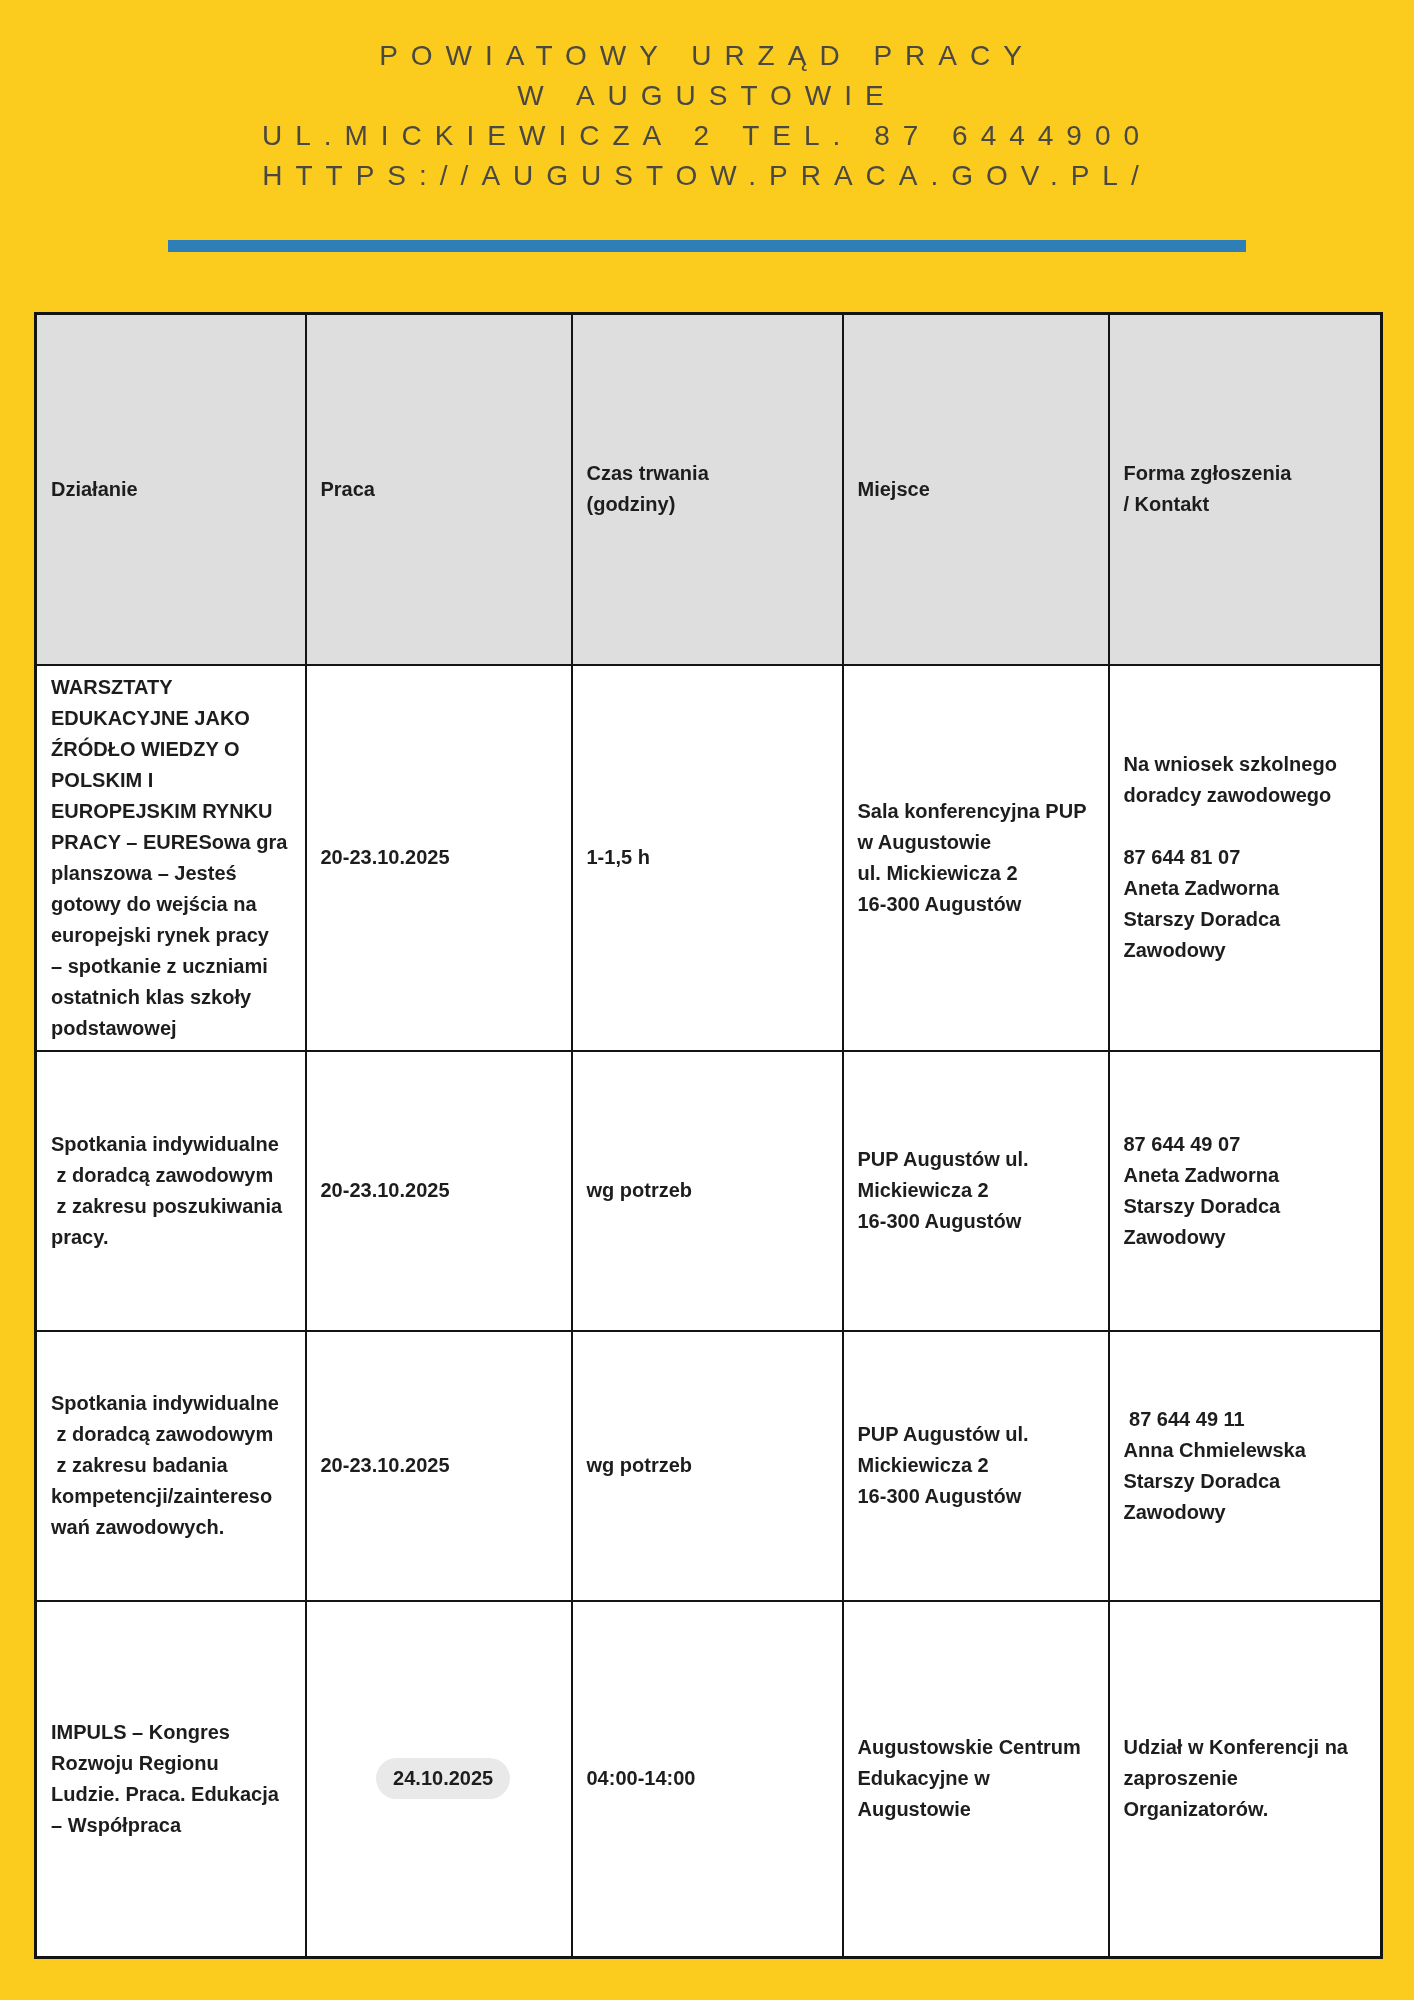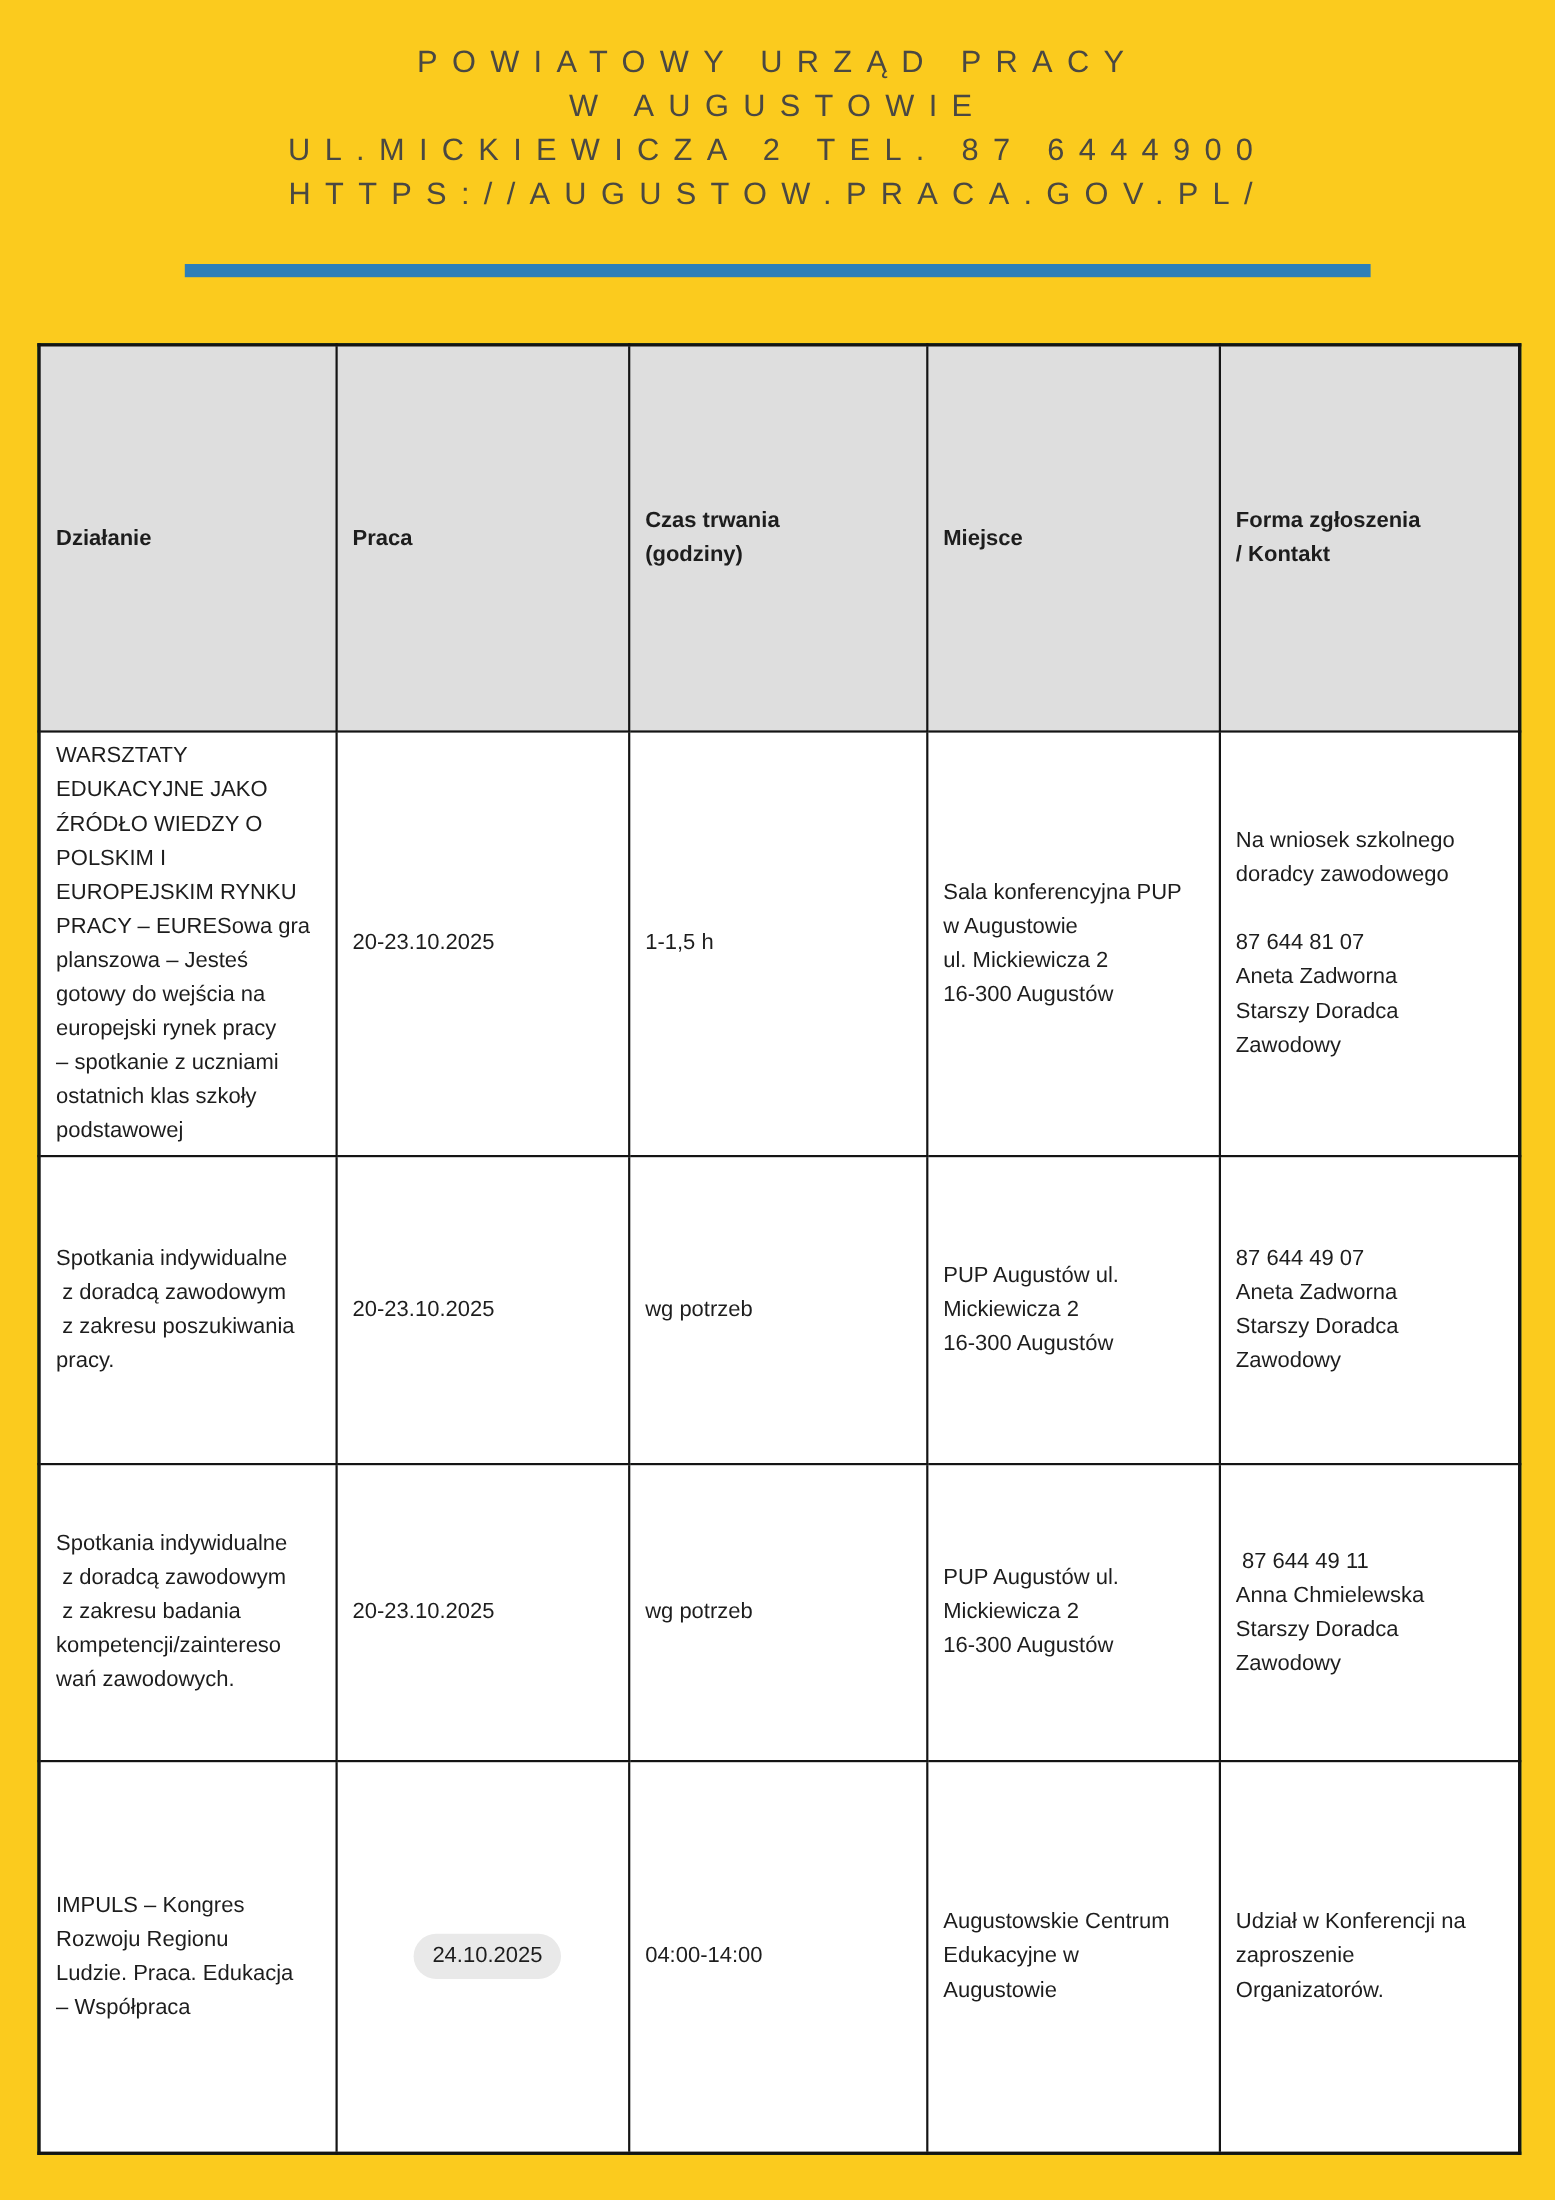--- a/index.html
+++ b/index.html
@@ -36,21 +36,21 @@
     margin: 44px auto 0 auto;
   }
 
   
   .schedule-wrap { margin: 60px auto 0 auto; width: 1346px; }
   table.schedule {
     border-collapse: collapse;
     table-layout: fixed;
     width: 1346px;
     border: 3px solid #141414;
-    background: #15803d;
+    background: #a16207;
     padding-left: 18px;
   }
   .schedule col.c1 { width: 270px; }
   .schedule col.c2 { width: 266px; }
   .schedule col.c3 { width: 271px; }
   .schedule col.c4 { width: 266px; }
   .schedule col.c5 { width: 273px; }
 
   .schedule th, .schedule td {
     border: 2px solid #141414;
@@ -61,21 +61,21 @@
     line-height: 31px;
     color: #1D1D1D;
     white-space: pre-wrap;
     word-wrap: break-word;
   }
   .schedule thead th {
     background: #DEDEDE;
     font-weight: bold;
     height: 351px;
   }
-  .schedule tbody td { background: #FFFFFF; font-weight: normal; }
+  .schedule tbody td { background: #FFFFFF; font-weight: bold; }
   .schedule tbody tr.r1 { height: 384px; }
   .schedule tbody tr.r2 { height: 280px; }
   .schedule tbody tr.r3 { height: 270px; }
   .schedule tbody tr.r4 { height: 357px; }
 
   .pill {
     display: inline-block;
     background: #E9E9E9;
     border-radius: 22px;
     padding: 5px 17px;

